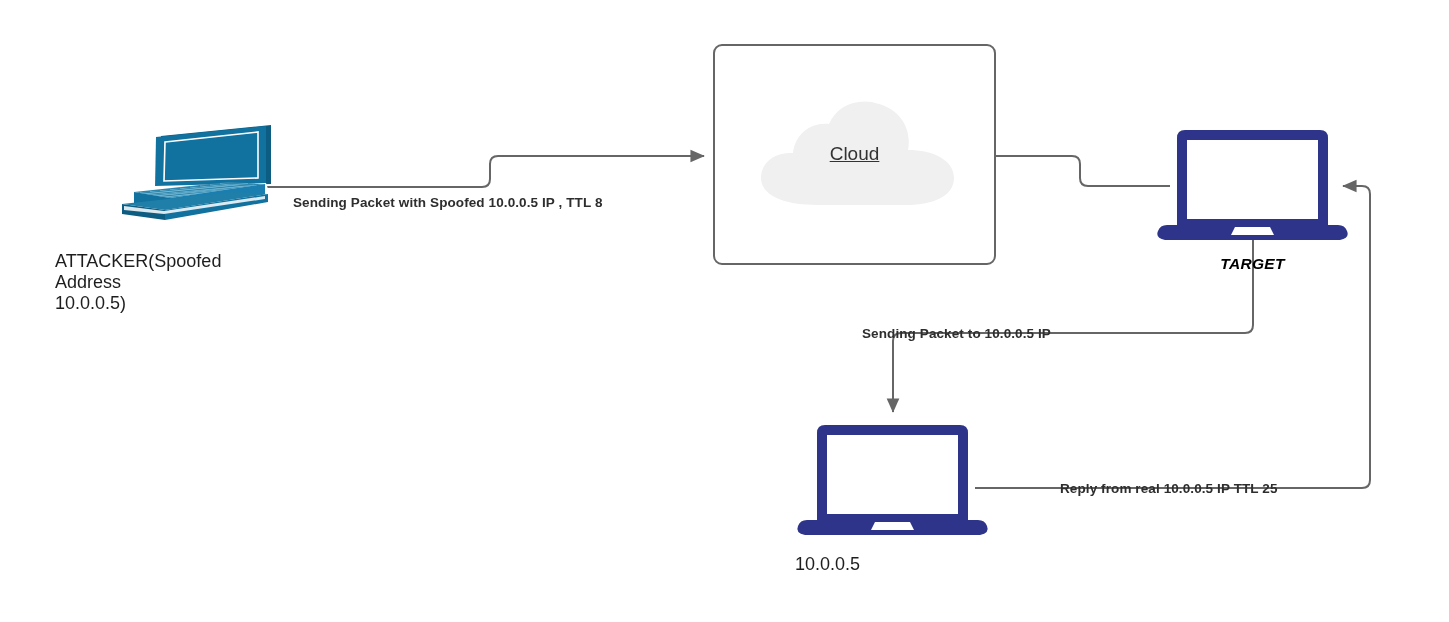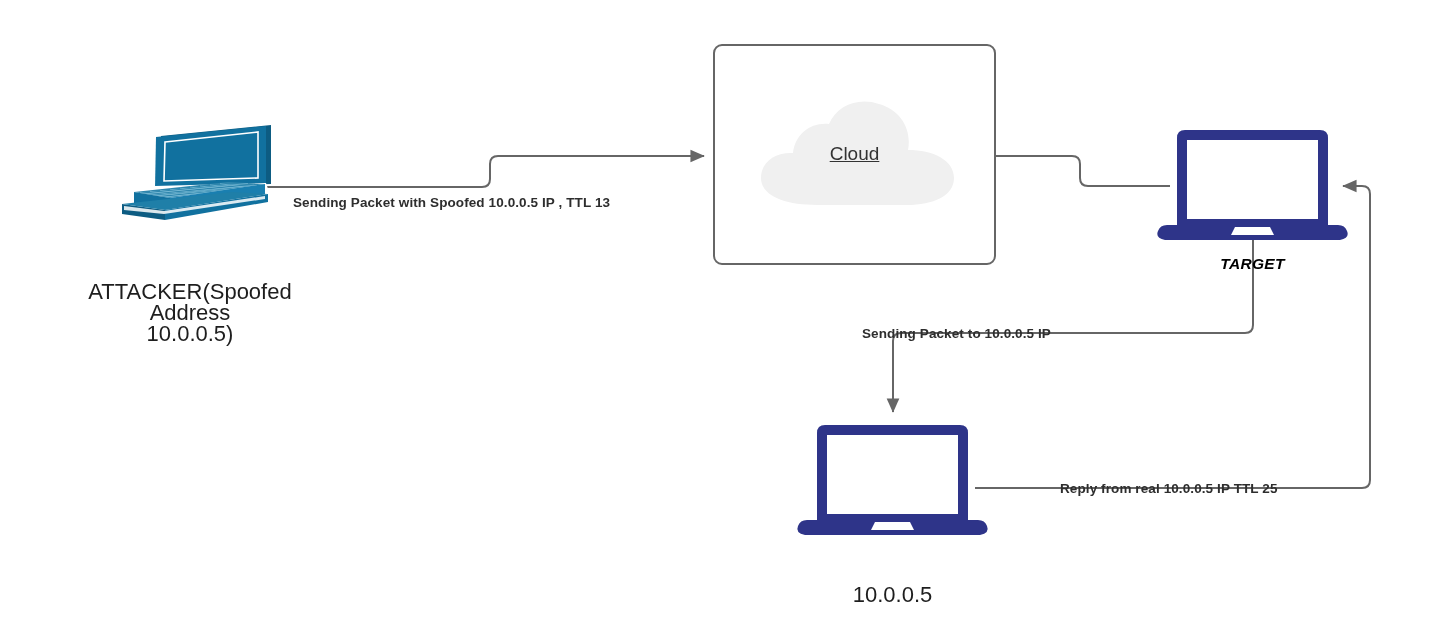--- a/index.html
+++ b/index.html
@@ -27,26 +27,25 @@
     pointer-events: none;
   }
 
   
   .lbl {
     position: absolute;
     color: #1a1a1a;
     white-space: nowrap;
   }
   .node-label {
-    font-size: 22px;
+    font-size: 18px;
     color: #1e1e1e;
-    text-align: center;
+    text-align: left;
     line-height: 21px;
     white-space: pre-line;
-    margin-top: 30px;
   }
   .edge-label {
     font-size: 13.5px;
     font-weight: bold;
     color: #2e2e2e;
     letter-spacing: 0.1px;
   }
   .target-label {
     font-size: 15.5px;
     font-weight: bold;
@@ -197,19 +196,19 @@
     <svg viewBox="0 0 195 118" width="195" height="118" xmlns="http://www.w3.org/2000/svg">
       <path d="M 22 10 Q 22 2 30 2 L 165 2 Q 173 2 173 10 L 173 97 L 22 97 Z" fill="#2e3489"></path>
       <rect x="32" y="12" width="131" height="79" fill="#ffffff"></rect>
       <path d="M 12 97 Q 5 97 3 103 Q 0 110 10 112 L 185 112 Q 195 110 192 103 Q 190 97 183 97 Z" fill="#2e3489"></path>
       <path d="M 80 99 L 115 99 L 119 107 L 76 107 Z" fill="#ffffff"></path>
     </svg>
   </div>
 
   <div class="lbl node-label" style="left:795px; top:554px; width:195px;">10.0.0.5</div>
 
-  <div class="lbl edge-label" style="left:293px; top:195px;">Sending Packet with Spoofed 10.0.0.5 IP , TTL 13</div>
+  <div class="lbl edge-label" style="left:293px; top:195px;">Sending Packet with Spoofed 10.0.0.5 IP , TTL 8</div>
 
   <div class="lbl edge-label" style="left:862px; top:326px;">Sending Packet to 10.0.0.5 IP</div>
 
   <div class="lbl edge-label" style="left:1060px; top:481px;">Reply from real 10.0.0.5 IP TTL 25</div>
 
 </div>
 
 </body></html>

